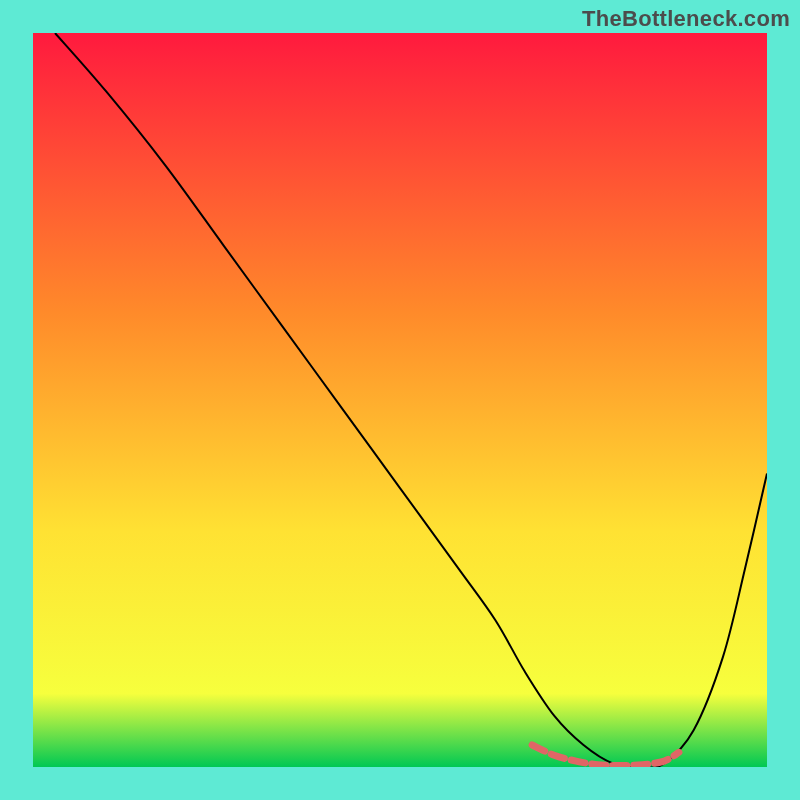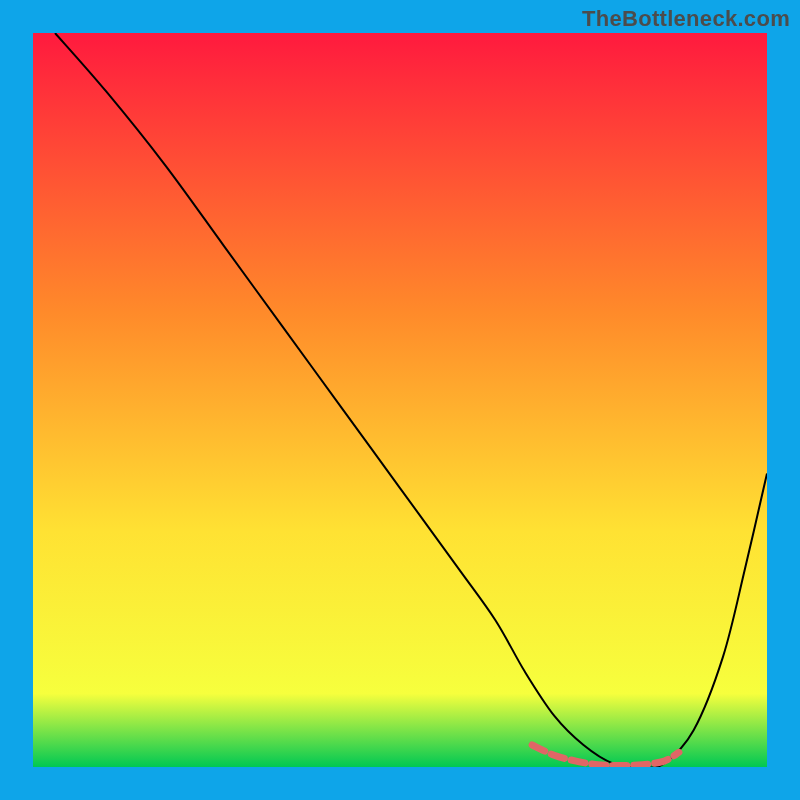--- a/index.html
+++ b/index.html
@@ -1,21 +1,21 @@
 <!DOCTYPE html>
 <html><head>
 <meta charset="utf-8">
 <style>
   * { margin: 0; padding: 0; box-sizing: border-box; }
   html, body { width: 800px; height: 800px; background: #000; overflow: hidden; }
   .frame {
     position: relative;
     width: 800px;
     height: 800px;
-    background: #0ea5e9;
+    background: #5eead4;
   }
   .watermark {
     position: absolute;
     top: 6px;
     right: 10px;
     font-family: Arial, Helvetica, sans-serif;
     font-size: 22px;
     font-weight: 600;
     color: #4c4c4c;
     letter-spacing: 0.3px;

